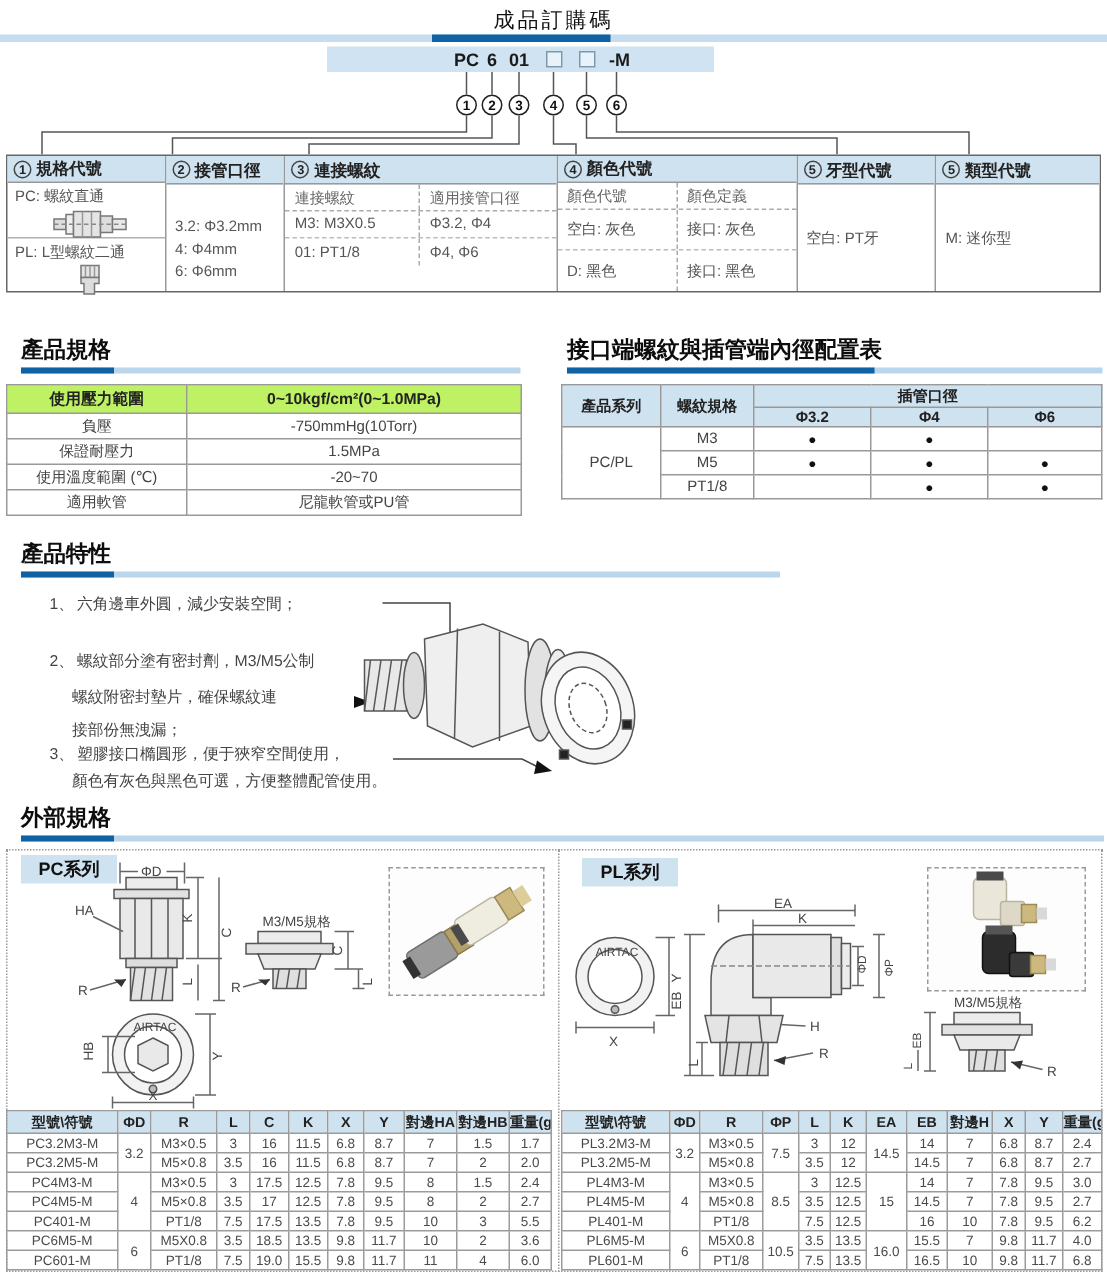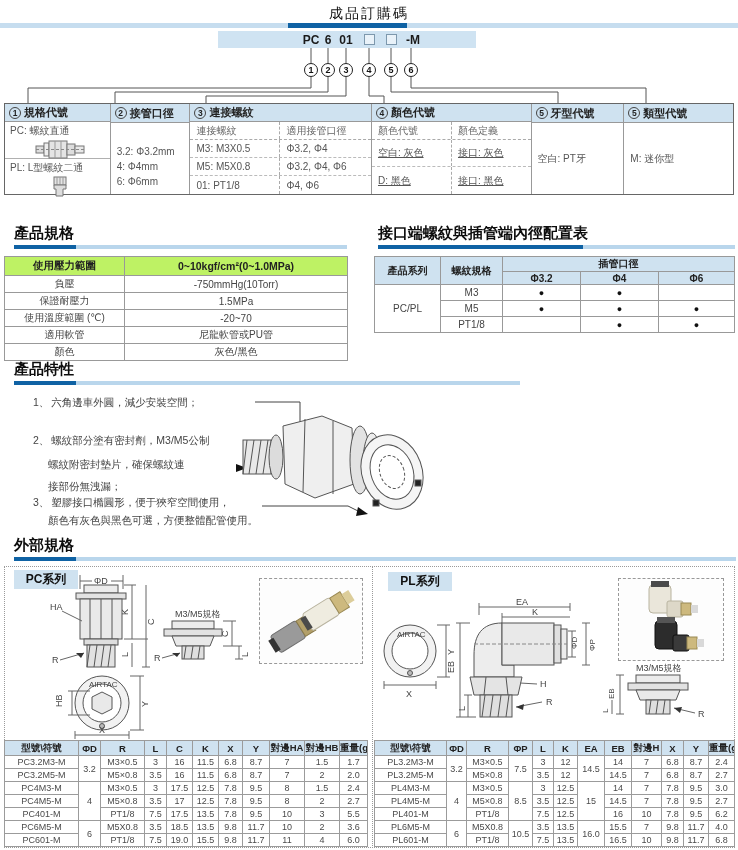--- a/index.html
+++ b/index.html
@@ -39,21 +39,21 @@
   .col2-body { display:flex; flex-direction:column; justify-content:flex-end;
                gap:4px; padding:0 0 7px 6px; }
   .subrow { display:flex; height:18px; border-bottom:1px dashed #aaa; color:#666; }
   .subrow > div { display:flex; align-items:center; padding-left:6px; }
   .r3 { display:flex; height:18px; border-bottom:1px dashed #bbb; }
   .r3:last-child { border-bottom:none; }
   .r3 > div { display:flex; align-items:center; padding-left:6px; }
   .dash-r { border-right:1px dashed #aaa; }
   .r4 { display:flex; height:27px; border-bottom:1px dashed #bbb; }
   .r4:last-child { border-bottom:none; }
-  .r4 > div { display:flex; align-items:center; padding-left:6px;text-decoration:underline; }
+  .r4 > div { display:flex; align-items:center; padding-left:6px; }
   .center-body { display:flex; align-items:center; padding-left:6px; }
 
   
   .sec-title { position:absolute; font-size:15px; font-weight:bold; color:#0d0d0d; }
   .sec-bar { position:absolute; height:4px; background:#b9d6ec; }
   .sec-bar .dark { position:absolute; left:0; top:0; height:4px; background:#0f62a4; }
 
   
   .spec-table { position:absolute; top:256px; left:4px; width:344px;
                 border-collapse:collapse; font-size:10px; color:#444; }
@@ -188,24 +188,20 @@
       <div class="ord-body">
         <div class="subrow">
           <div class="dash-r" style="width:90px">連接螺紋</div>
           <div style="flex:1">適用接管口徑</div>
         </div>
         <div class="r3">
           <div class="dash-r" style="width:90px">M3: M3X0.5</div>
           <div style="flex:1">Φ3.2, Φ4</div>
         </div>
         <div class="r3">
-          <div class="dash-r" style="width:90px">M5: M5X0.8</div>
-          <div style="flex:1">Φ3.2, Φ4, Φ6</div>
-        </div>
-        <div class="r3">
           <div class="dash-r" style="width:90px">01: PT1/8</div>
           <div style="flex:1">Φ4, Φ6</div>
         </div>
       </div>
     </div>
 
     <div class="ord-col" style="width:160px">
       <div class="ord-head">
         <span class="circ2">4</span>
         <span>顏色代號</span>
@@ -261,24 +257,20 @@
       <td class="k">保證耐壓力</td>
       <td>1.5MPa</td>
         </tr>
     <tr>
       <td class="k">使用溫度範圍 (℃)</td>
       <td>-20~70</td>
         </tr>
     <tr>
       <td class="k">適用軟管</td>
       <td>尼龍軟管或PU管</td>
-        </tr>
-    <tr>
-      <td class="k">顏色</td>
-      <td>灰色/黑色</td>
         </tr>
   </tbody>
     </table>
 
   <div class="sec-title" style="left:378px; top:224px">接口端螺紋與插管端內徑配置表</div>
   <div class="sec-bar" style="left:378px; top:245px; width:357px">
       <div class="dark" style="width:205px"></div>
     </div>
   <table class="cfg-table">
     <colgroup>

